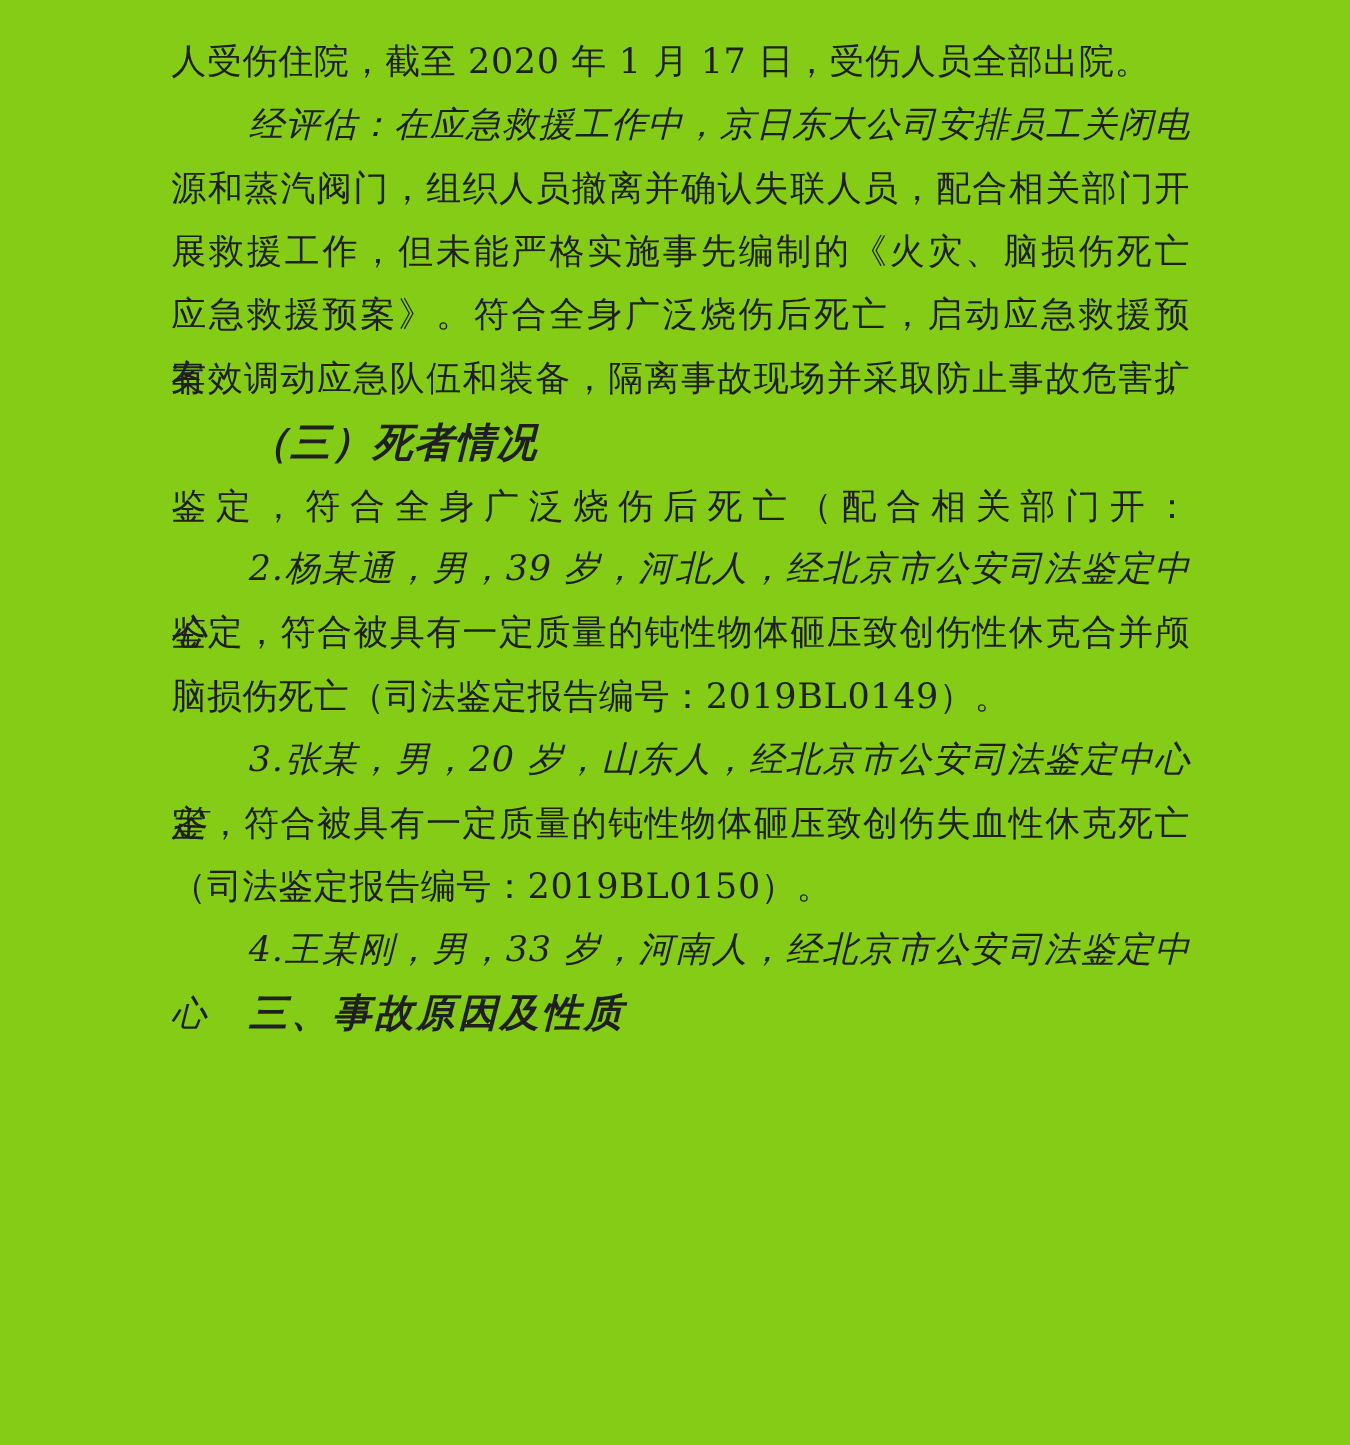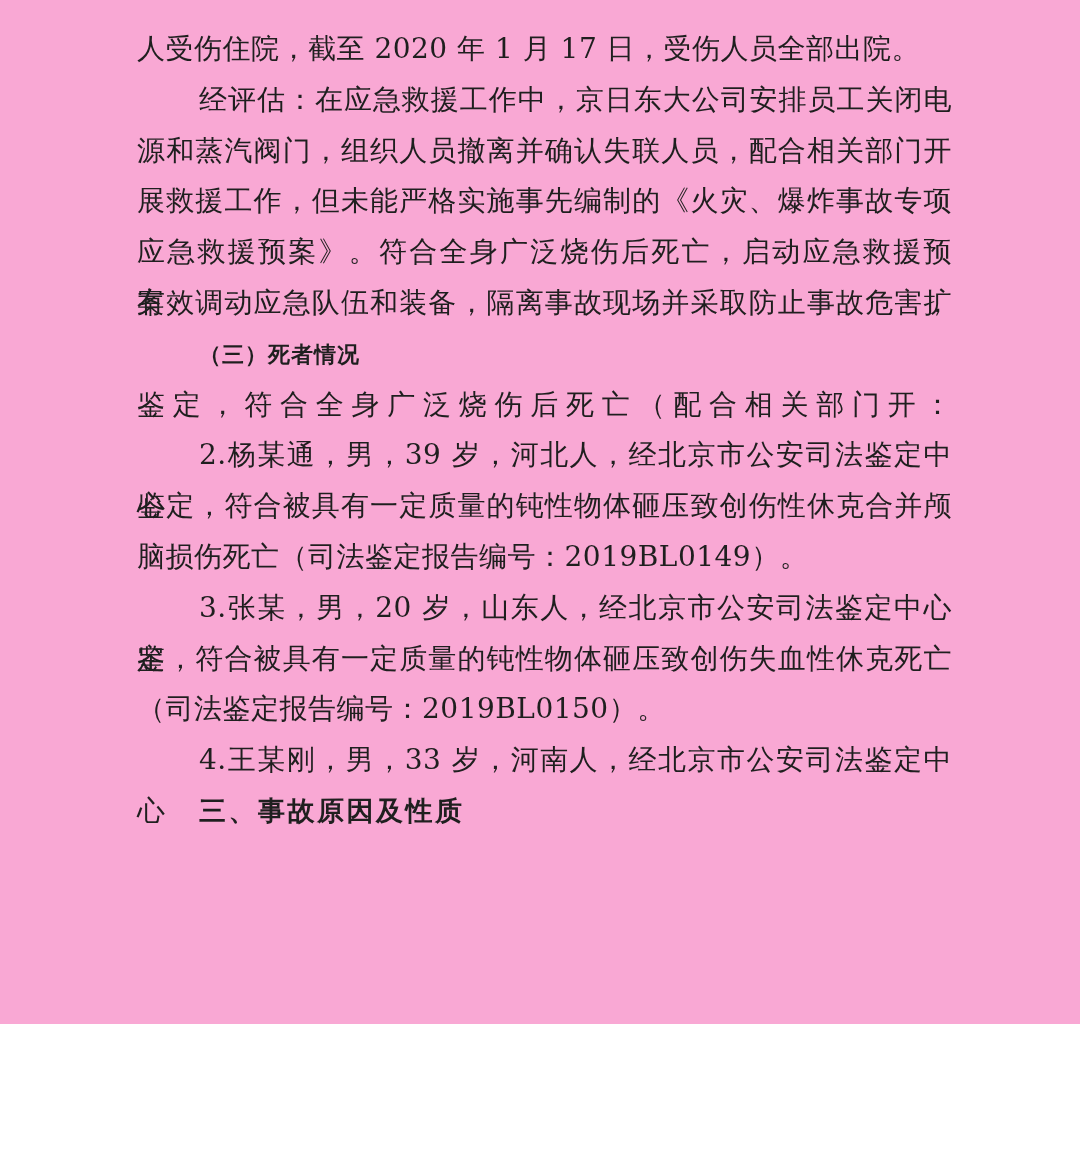--- a/index.html
+++ b/index.html
@@ -3,22 +3,22 @@
 <meta charset="utf-8">
 <style>
   html, body {
     margin: 0;
     padding: 0;
     background: #ffffff;
   }
   .page {
     position: relative;
     width: 1080px;
-    height: 1024px;
-    background: #f9a8d4;
+    height: 1156px;
+    background: #84cc16;
     box-sizing: border-box;
     padding: 24px 86px 0 137px;
     overflow: hidden;
     color: #1f1f1f;
     font-family: "DejaVu Serif", serif;
   }
   .textblock {
     width: 815px;
   }
   .ln {
@@ -30,48 +30,49 @@
   }
   
   .j {
     white-space: normal;
     text-align: justify;
     text-align-last: justify;
   }
   
   .ind {
     text-indent: 62px;
+    font-style: italic;
   }
   
   .last {
     text-align: left;
   }
   
   .hk {
     font-weight: bold;
-    font-size: 22px;
+    font-size: 32px;
     letter-spacing: 1px;
   }
   
   .hh {
     font-family: "DejaVu Sans", sans-serif;
     font-weight: bold;
-    font-size: 27px;
+    font-size: 31px;
     letter-spacing: 2.5px;
   }
 </style>
 </head>
 <body>
 
 <div class="page">
   <div class="textblock">
     <div class="ln last">人受伤住院，截至 2020 年 1 月 17 日，受伤人员全部出院。</div>
     <div class="ln j ind">经评估：在应急救援工作中，京日东大公司安排员工关闭电</div>
     <div class="ln j">源和蒸汽阀门，组织人员撤离并确认失联人员，配合相关部门开</div>
-    <div class="ln j">展救援工作，但未能严格实施事先编制的《火灾、爆炸事故专项</div>
+    <div class="ln j">展救援工作，但未能严格实施事先编制的《火灾、脑损伤死亡</div>
     <div class="ln j">应急救援预案》。符合全身广泛烧伤后死亡，启动应急救援预案，</div>
     <div class="ln j">有效调动应急队伍和装备，隔离事故现场并采取防止事故危害扩</div>
     <div class="ln hk ind last">（三）死者情况</div>
     <div class="ln j">鉴定，符合全身广泛烧伤后死亡（配合相关部门开：</div>
     <div class="ln j ind">2.杨某通，男，39 岁，河北人，经北京市公安司法鉴定中心</div>
     <div class="ln j">鉴定，符合被具有一定质量的钝性物体砸压致创伤性休克合并颅</div>
     <div class="ln last">脑损伤死亡（司法鉴定报告编号：2019BL0149）。</div>
     <div class="ln j ind">3.张某，男，20 岁，山东人，经北京市公安司法鉴定中心鉴</div>
     <div class="ln j">定，符合被具有一定质量的钝性物体砸压致创伤失血性休克死亡</div>
     <div class="ln last">（司法鉴定报告编号：2019BL0150）。</div>

